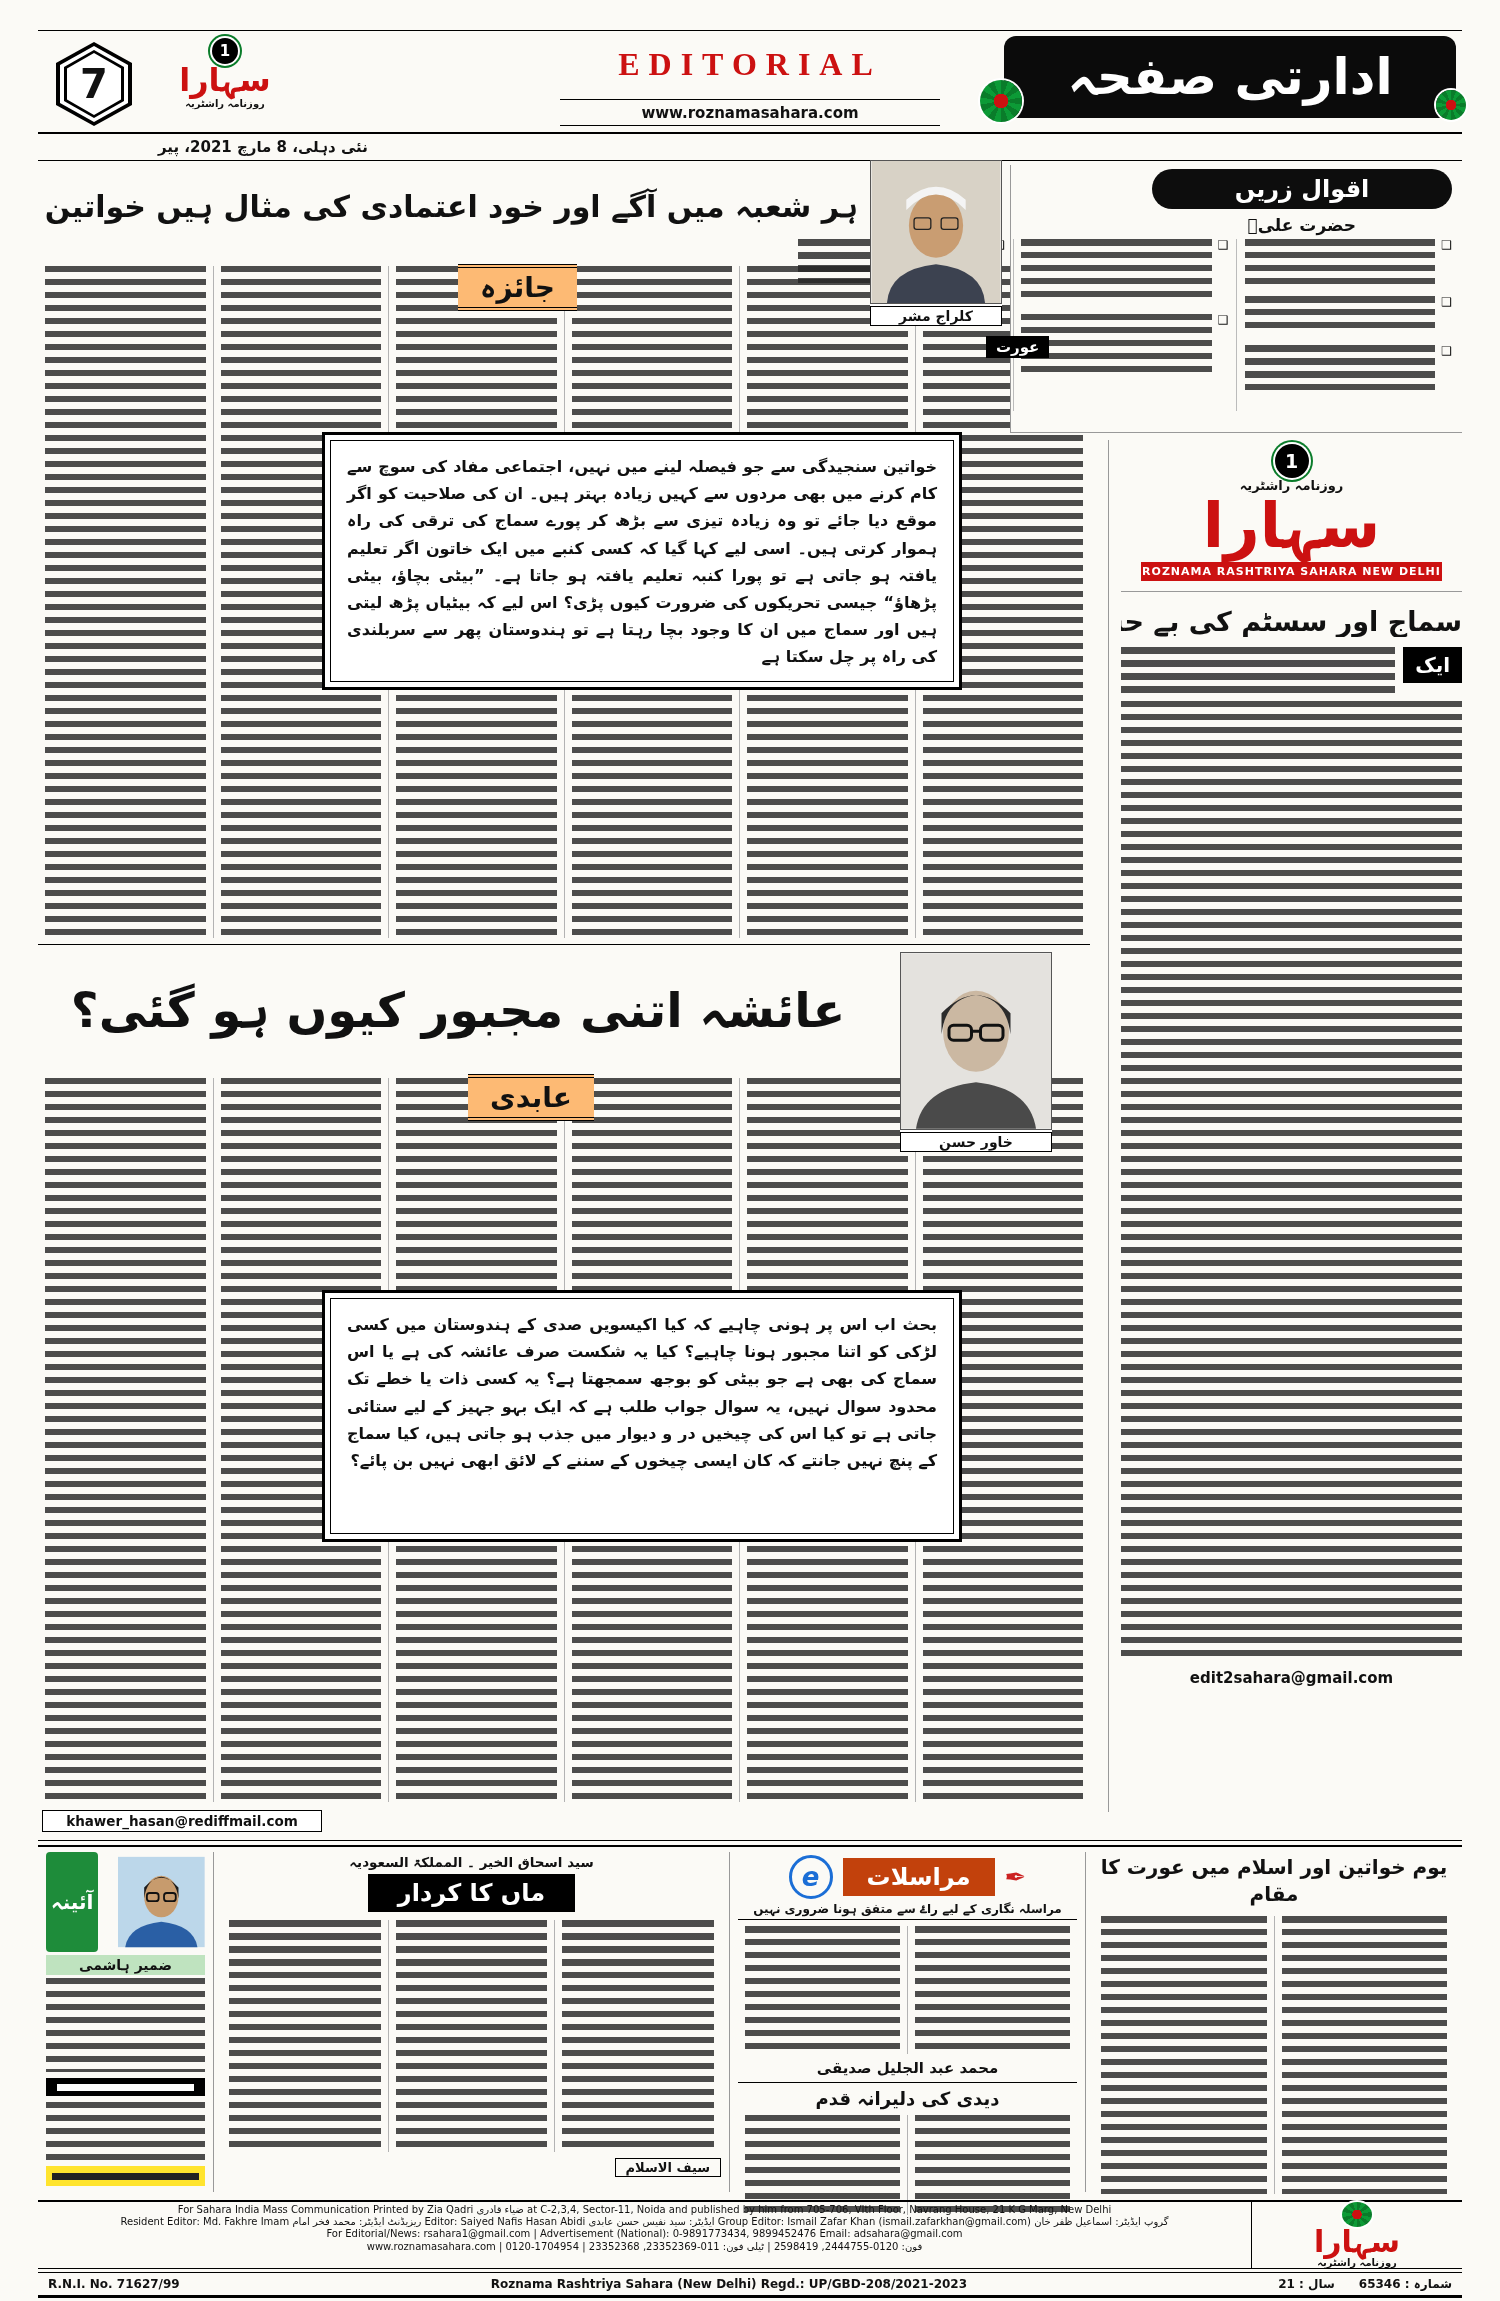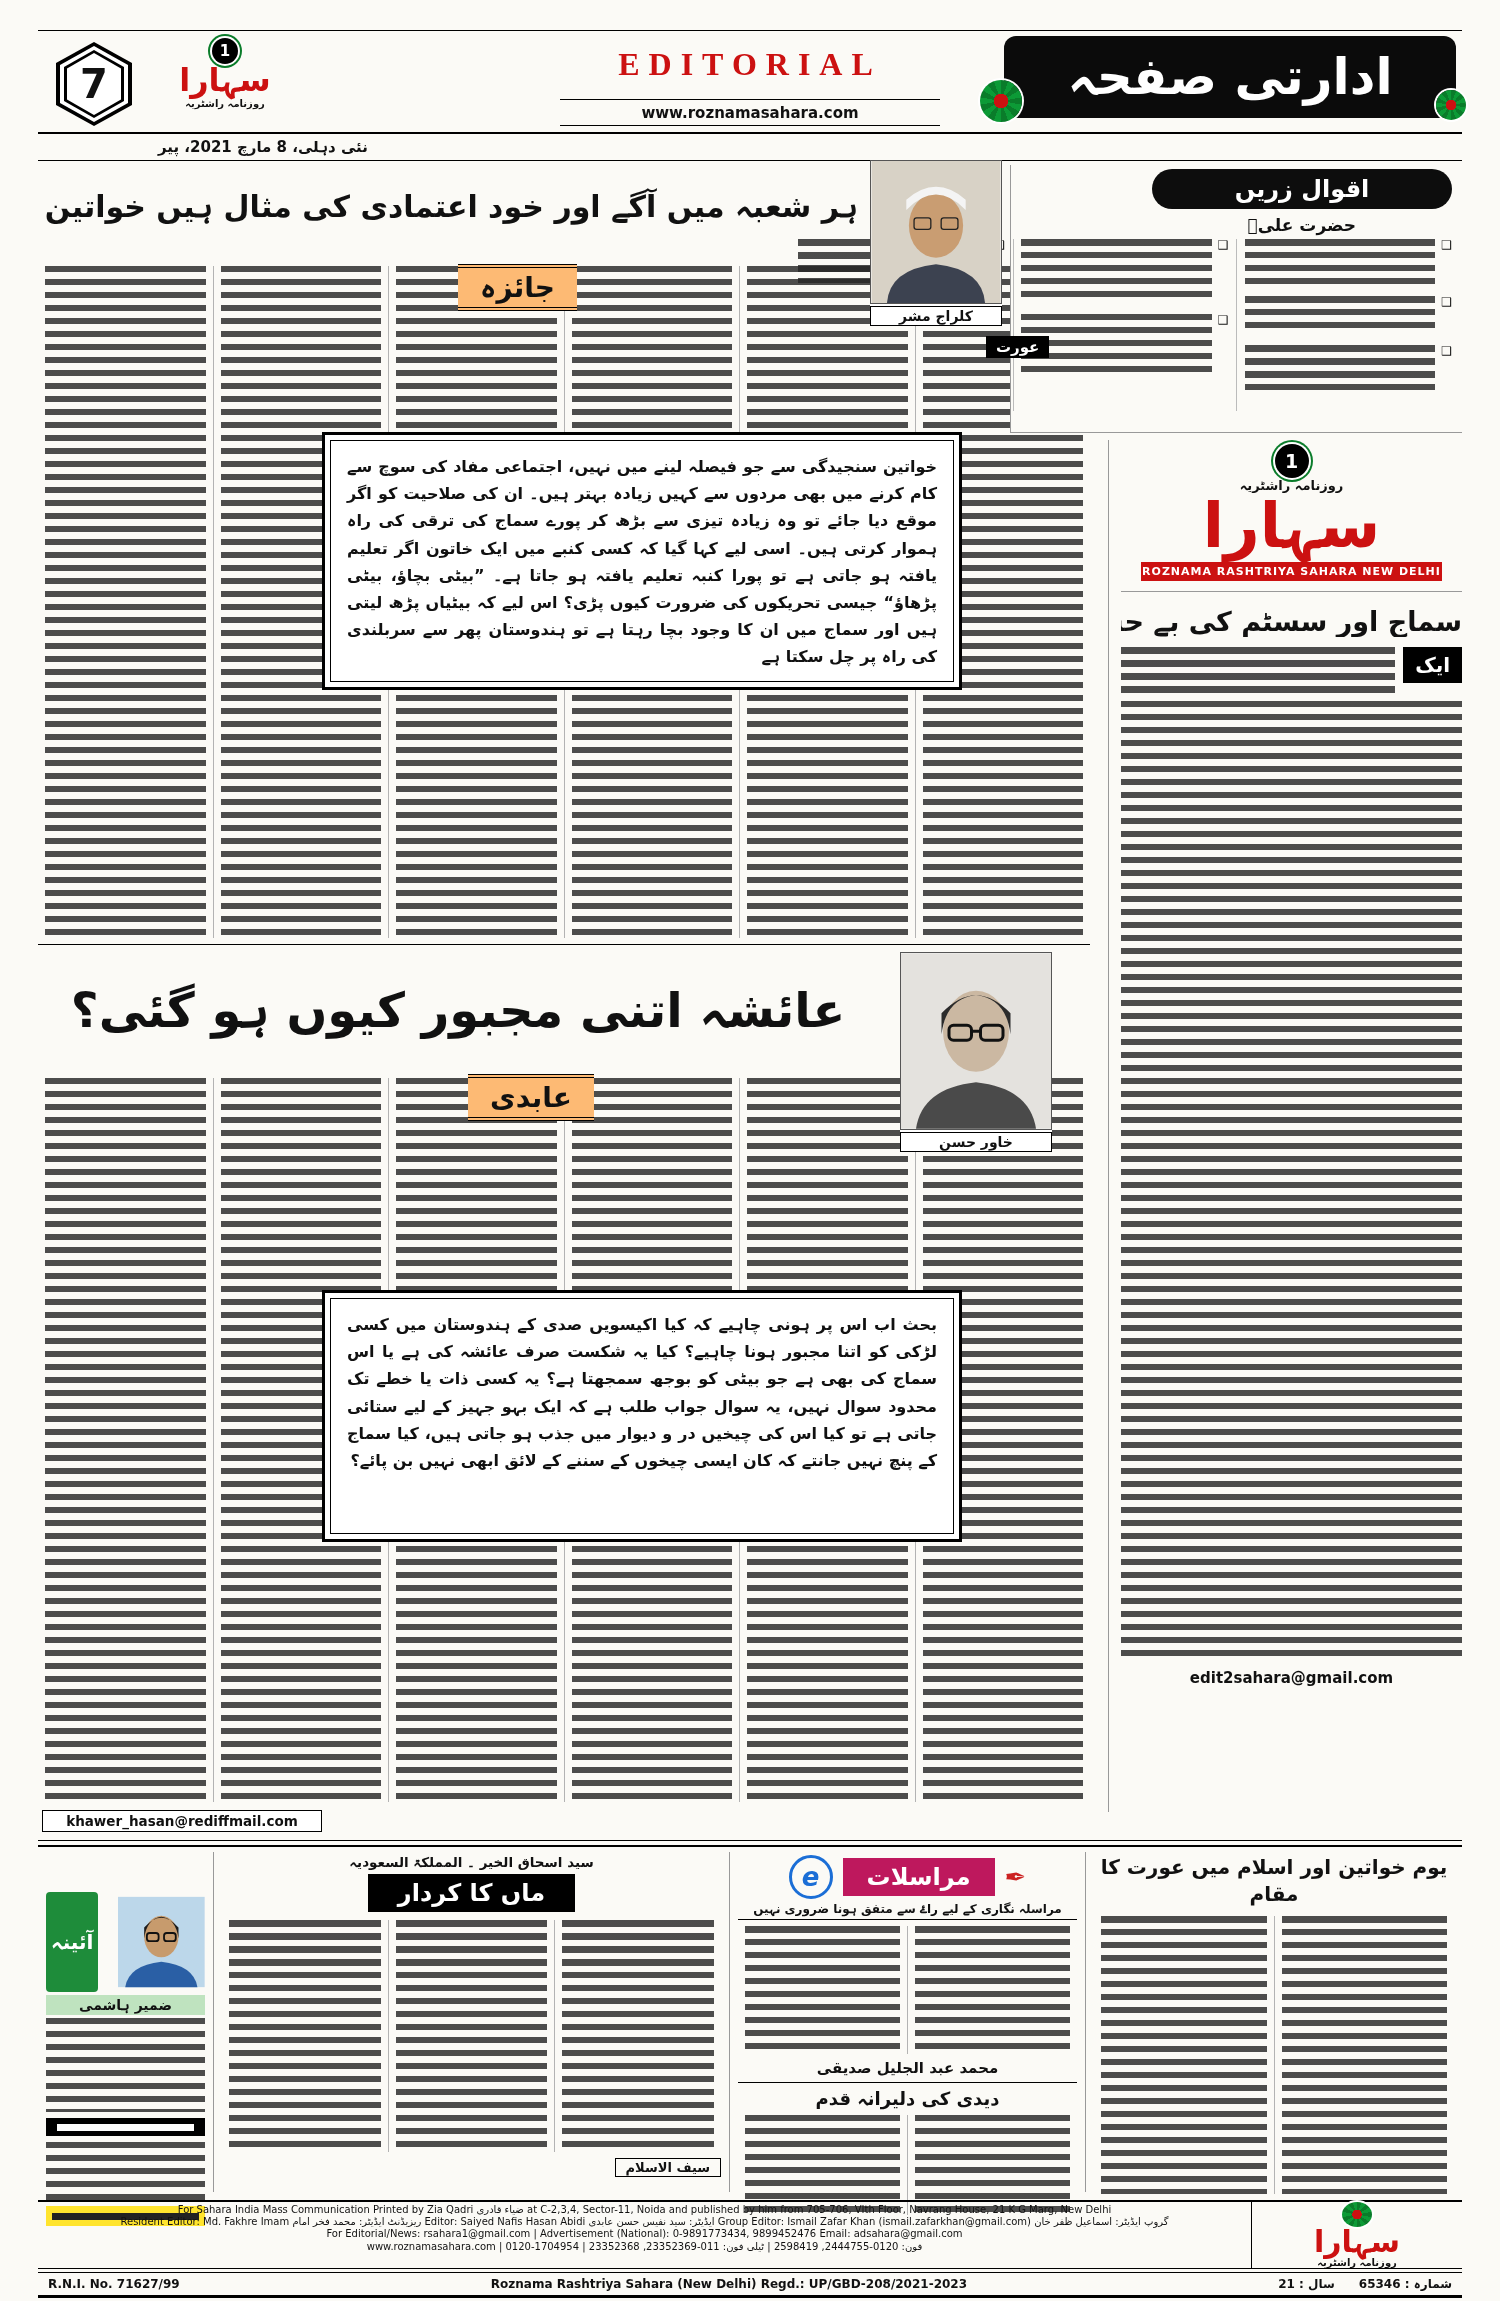--- a/index.html
+++ b/index.html
@@ -84,40 +84,40 @@
              font-size:16px;font-weight:bold;line-height:1.7;}
   .hrule{border-top:1px solid #000;}
   .email-box{position:absolute;z-index:4;border:1px solid #000;background:#fff;font-size:13.5px;font-weight:bold;
              padding:2px 8px;text-align:center;}
   
   .ruledbl{top:1840px;left:38px;right:38px;height:4px;border-top:1px solid #000;border-bottom:2px solid #000;}
   .bottom{top:1852px;left:38px;right:38px;height:340px;display:flex;gap:0;}
   .bcell{box-sizing:border-box;padding:0 8px;border-right:1px solid #999;}
   .bcell:last-child{border-right:none;}
   .aaina{width:176px;}
-  .aaina-head{display:flex;gap:20px;align-items:stretch;height:100px;margin-top:40px;}
+  .aaina-head{display:flex;gap:20px;align-items:stretch;height:100px;}
   .aaina-title{background:#1e8c3a;color:#fff;font-size:20px;font-weight:bold;writing-mode:horizontal-tb;
                display:grid;place-items:center;width:58px;border-radius:4px;}
   .aaina-name{background:#bfe3bf;font-size:14px;font-weight:bold;text-align:center;padding:2px 0;margin:3px 0;direction:rtl;}
   .strip-black{background:#000;height:18px;display:grid;place-items:center;margin:6px 0;}
   .strip-black div{width:86%;height:7px;background:#fff;}
   .strip-yellow{background:#ffe42e;height:20px;display:grid;place-items:center;margin-top:6px;}
   .strip-yellow div{width:92%;height:7px;background:#222;}
   .maan{width:516px;}
   .maan-author{font-size:13.5px;font-weight:bold;text-align:center;direction:rtl;padding:2px 0;}
   .maan-title{display:block;width:max-content;margin:2px auto 8px;background:#000;color:#fff;font-size:24px;
               font-weight:bold;padding:5px 30px;direction:rtl;}
   .maan-cols{height:232px;}
   .signature{font-size:13px;font-weight:bold;direction:rtl;margin-top:8px;}
   .signature span{border:1px solid #000;padding:1px 10px;}
   .mur{width:356px;}
   .mur-head{display:flex;align-items:center;justify-content:center;gap:10px;height:50px;}
   .e-icon{width:38px;height:38px;border:3px solid #1b6ed6;border-radius:50%;display:grid;place-items:center;
           color:#1b6ed6;font-size:26px;font-weight:bold;font-style:italic;}
-  .mur-title{background:#be185d;color:#fff;font-size:24px;font-weight:bold;padding:5px 24px;direction:rtl;}
+  .mur-title{background:#c2410c;color:#fff;font-size:24px;font-weight:bold;padding:5px 24px;direction:rtl;}
   .pen-icon{color:#cc2222;font-size:26px;}
   .mur-note{font-size:12px;font-weight:bold;text-align:center;border-bottom:1px solid #000;padding-bottom:3px;
             margin-bottom:6px;direction:rtl;}
   .mur-cols1{height:128px;}
   .mur-sig{font-size:15px;font-weight:bold;text-align:center;direction:rtl;margin:5px 0;}
   .mur-l2{font-size:18px;font-weight:bold;text-align:center;direction:rtl;border-top:1px solid #000;
           padding-top:5px;margin-top:4px;}
   .mur-cols2{height:100px;margin-top:6px;}
   .women{flex:1;}
   .women-head{font-size:20px;font-weight:bold;text-align:center;direction:rtl;line-height:1.35;margin:2px 0 8px;}

